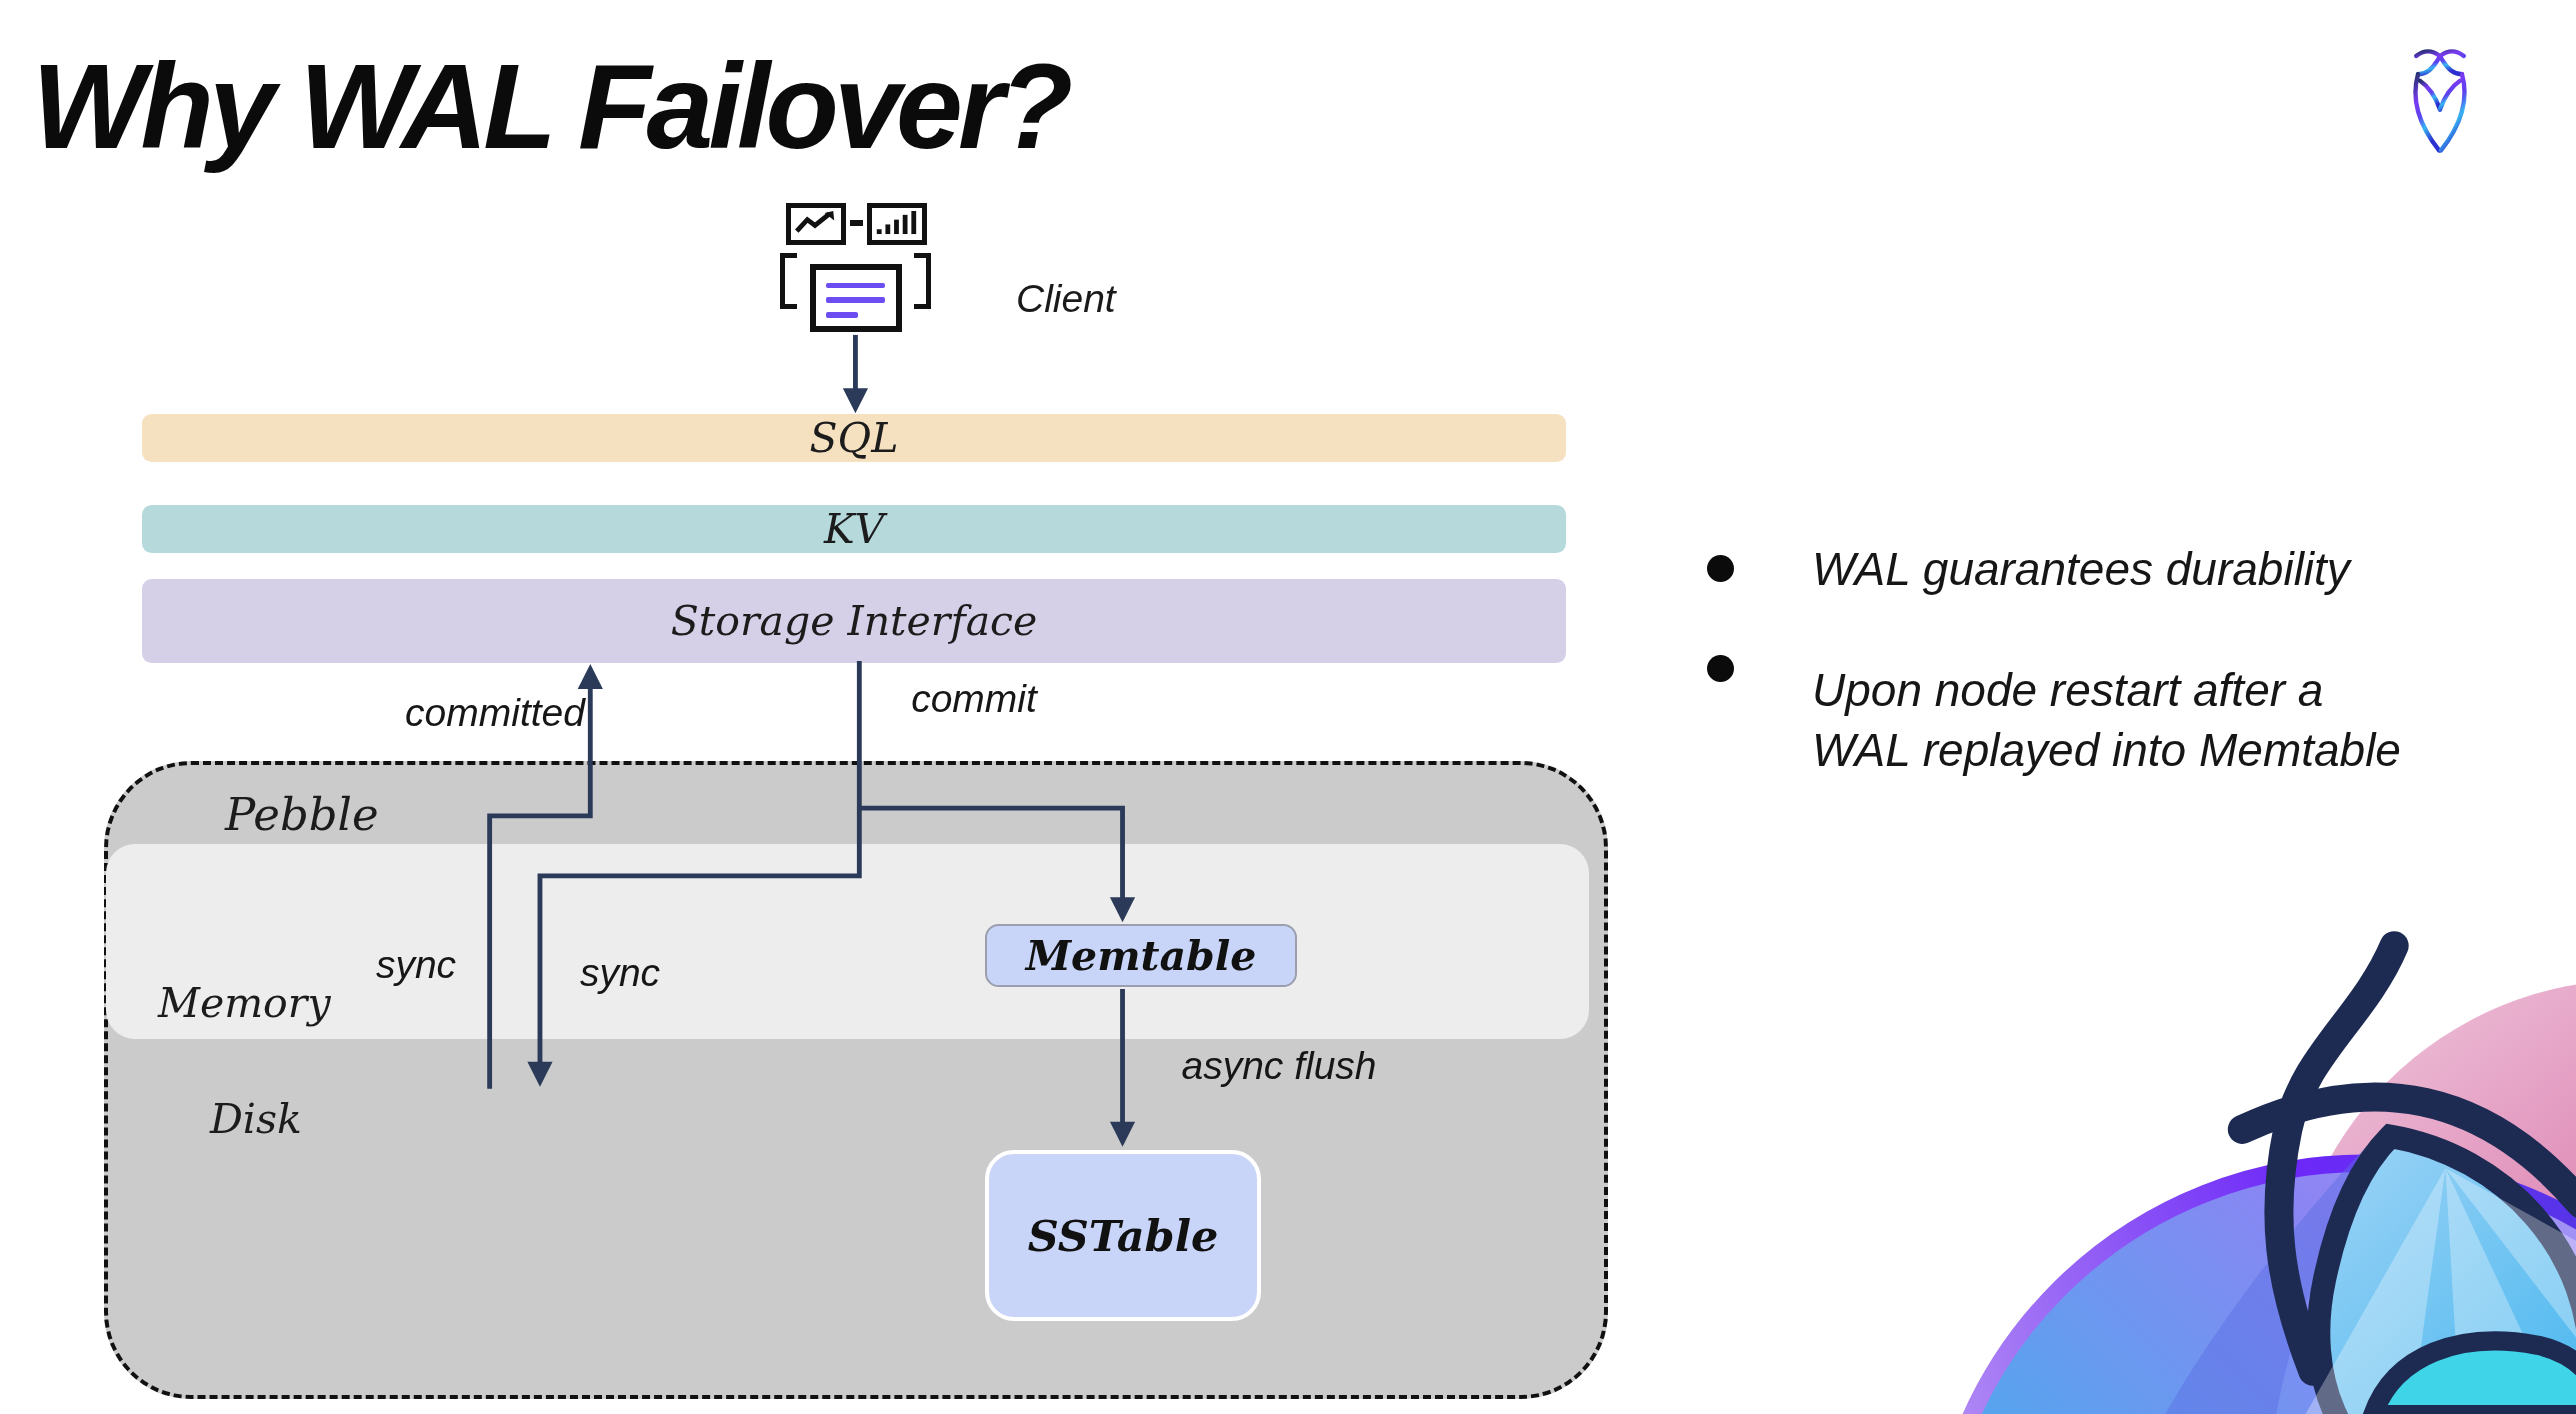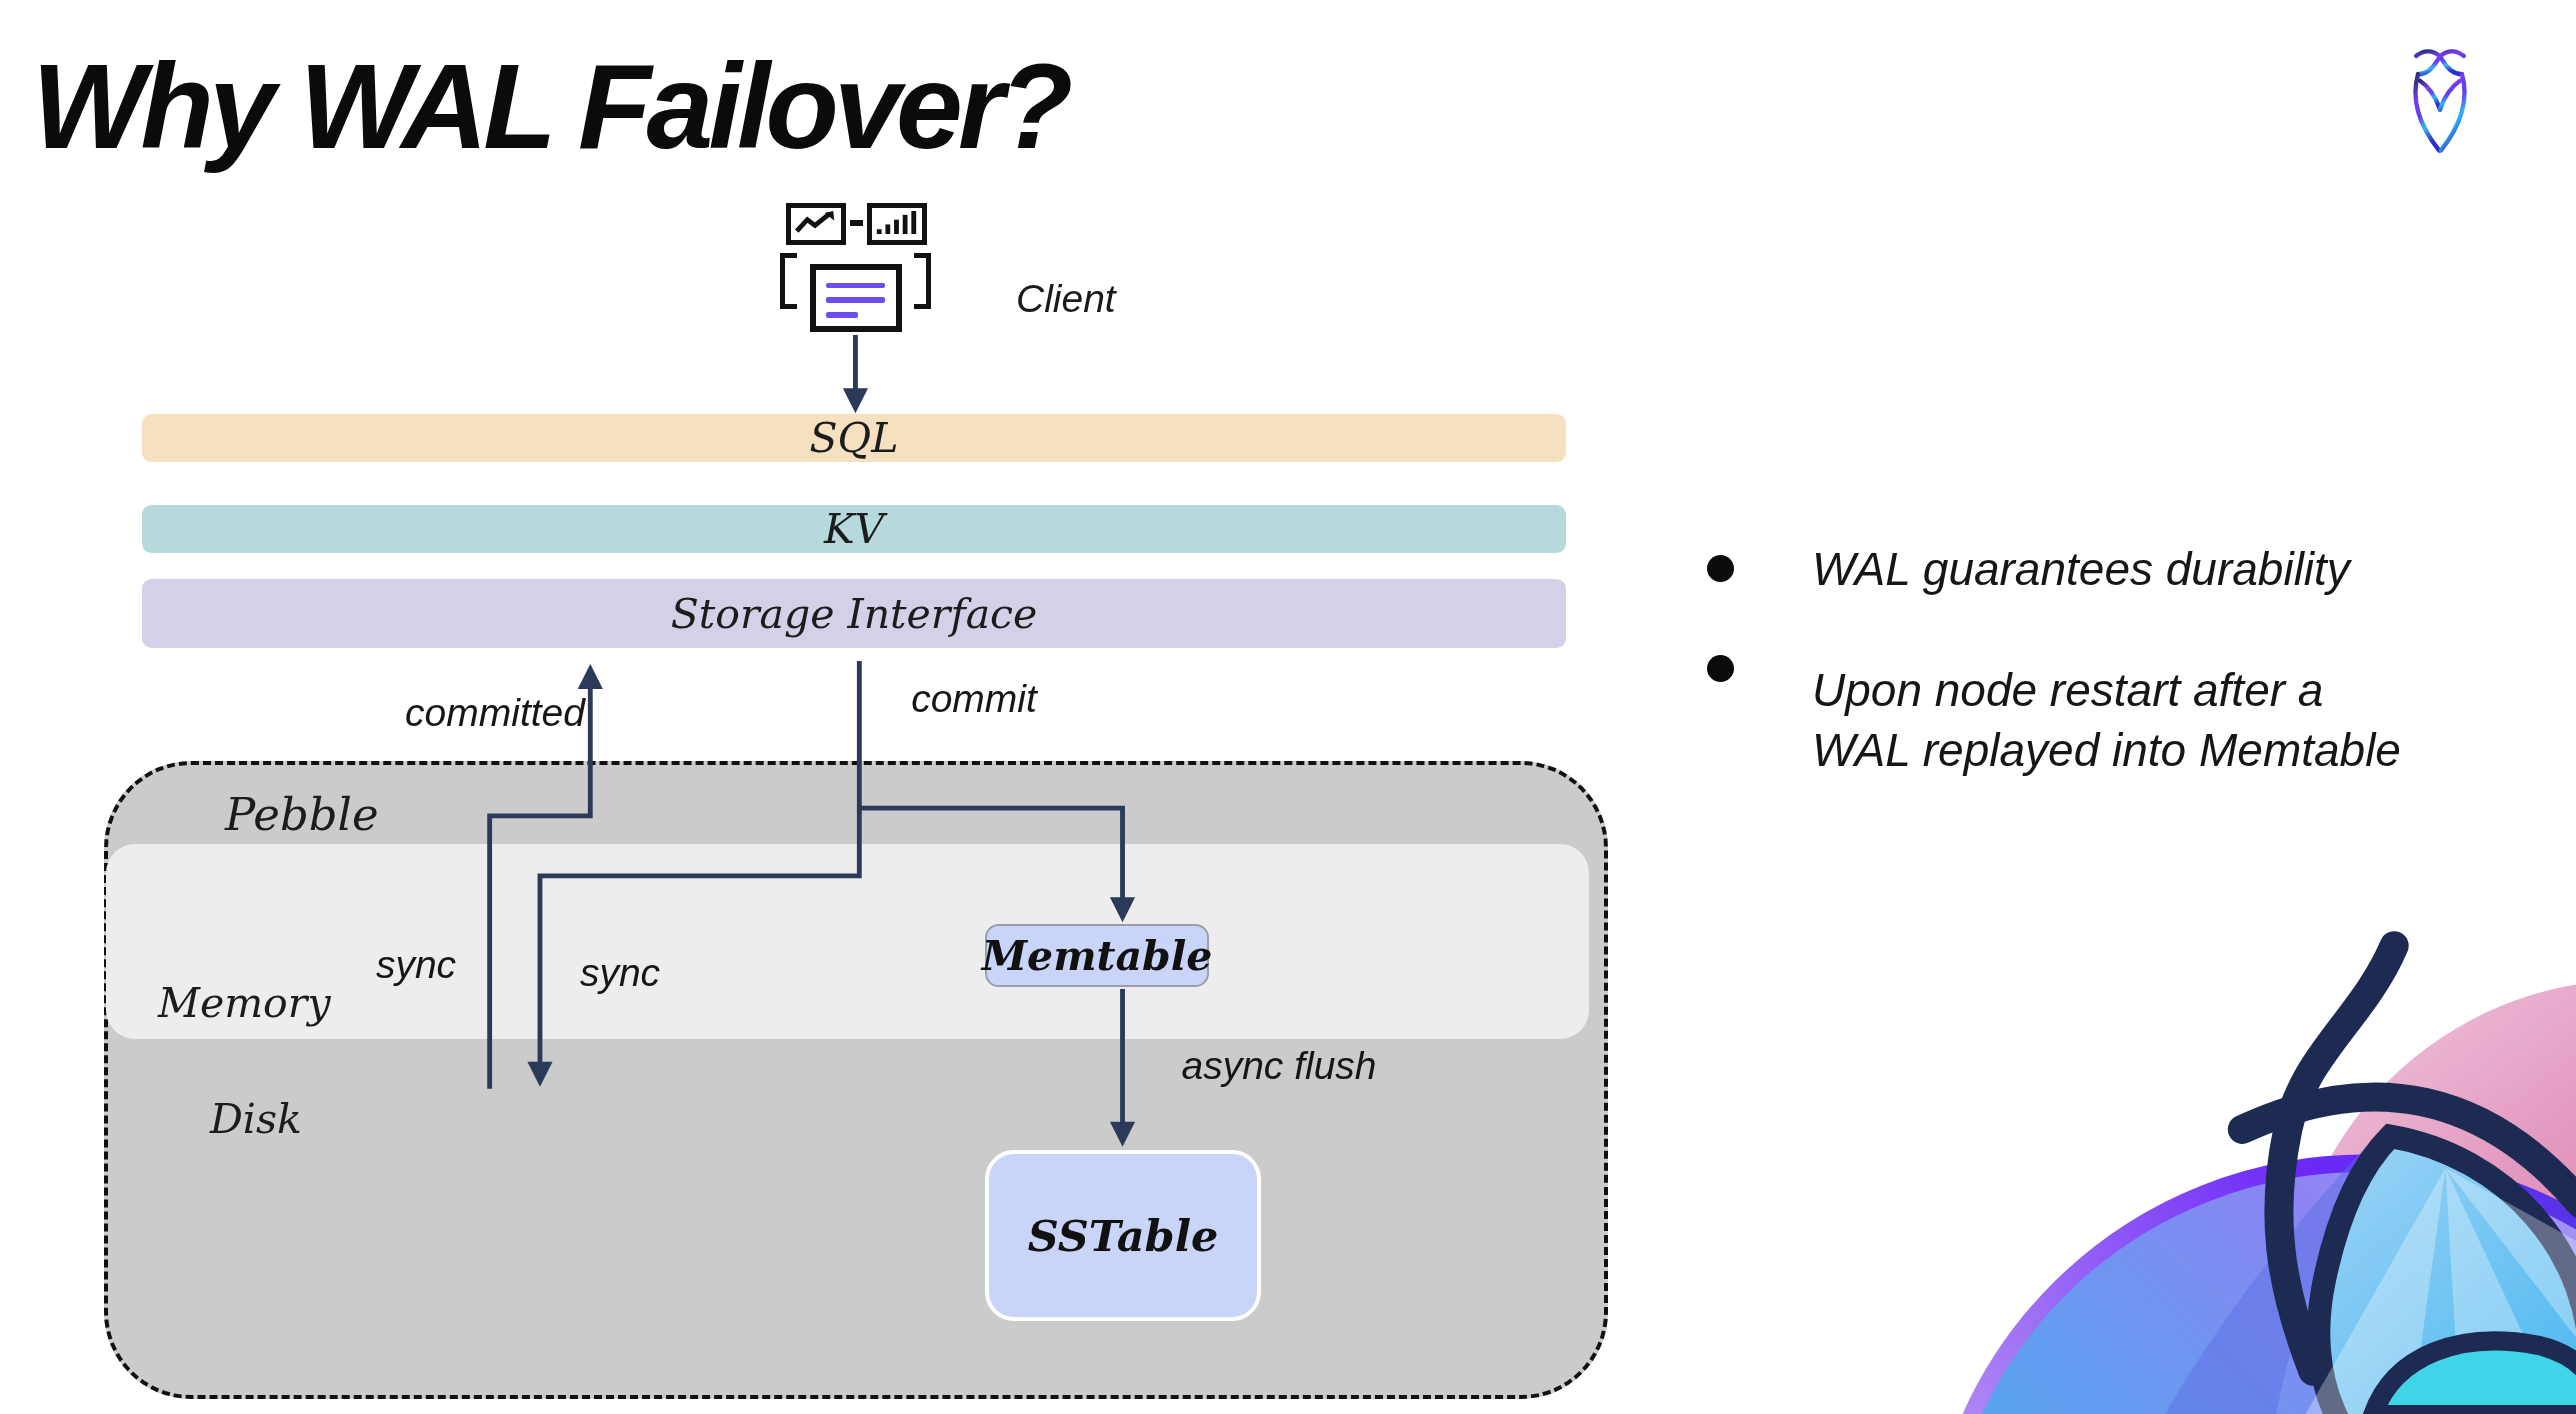--- a/index.html
+++ b/index.html
@@ -25,21 +25,21 @@
   .doc-line{position:absolute; height:5.8px; background:#6b4df2; border-radius:1.9px;}
 
   
   .layer{
     position:absolute; left:142px; width:1424px; border-radius:9.7px;
     display:flex; align-items:center; justify-content:center;
     font-family:"DejaVu Serif", serif; font-size:41px; color:#1c1c1c; box-sizing:border-box;
   }
   #layer-sql{top:414px; height:48px; background:#f5e0c0;}
   #layer-kv{top:505px; height:48px; background:#b6d9dc;}
-  #layer-storage{top:579px; height:69px; background:#d5d0e7;}
+  #layer-storage{top:579px; height:84px; background:#d5d0e7;}
 
   
   #pebble-box{
     left:104px; top:761px; width:1504px; height:638px;
     background:#cbcbcb; border:4.8px dashed #111; border-radius:87px; box-sizing:border-box;
   }
   #memory-band{
     left:106px; top:844px; width:1483px; height:195px;
     background:#ededed; border-radius:29px;
   }
@@ -48,21 +48,21 @@
   #memory-label{left:158px; top:979px; font-size:41px;}
   #disk-label{left:210px; top:1095px; font-size:41px;}
 
   
   .node{
     position:absolute; background:#c9d5f8; box-sizing:border-box;
     display:flex; align-items:center; justify-content:center;
     font-family:"DejaVu Serif", serif; font-weight:bold; color:#111;
   }
   #node-wal{left:447px; top:1089px; width:182px; height:167px; border:4.8px solid #ffffff; border-radius:25px; font-size:43px;}
-  #node-memtable{left:985px; top:924px; width:224px; height:63px; border:2.9px solid #9b9fad; border-radius:13.5px; font-size:41px;}
+  #node-memtable{left:985px; top:924px; width:312px; height:63px; border:2.9px solid #9b9fad; border-radius:13.5px; font-size:41px;}
   #node-sstable{left:985px; top:1150px; width:276px; height:171px; border:4.8px solid #ffffff; border-radius:29px; font-size:43px;text-align:right;}
 
   
   .edge-lbl{position:absolute; transform:translate(-50%,-50%); font-size:39px; color:#161616; white-space:nowrap;}
   #lbl-committed{left:495px; top:713px;text-align:right;}
   #lbl-commit{left:974px; top:699px;}
   #lbl-sync-left{left:416px; top:965px;}
   #lbl-sync-right{left:620px; top:973px;}
   #lbl-async{left:1279px; top:1066px;}
 

